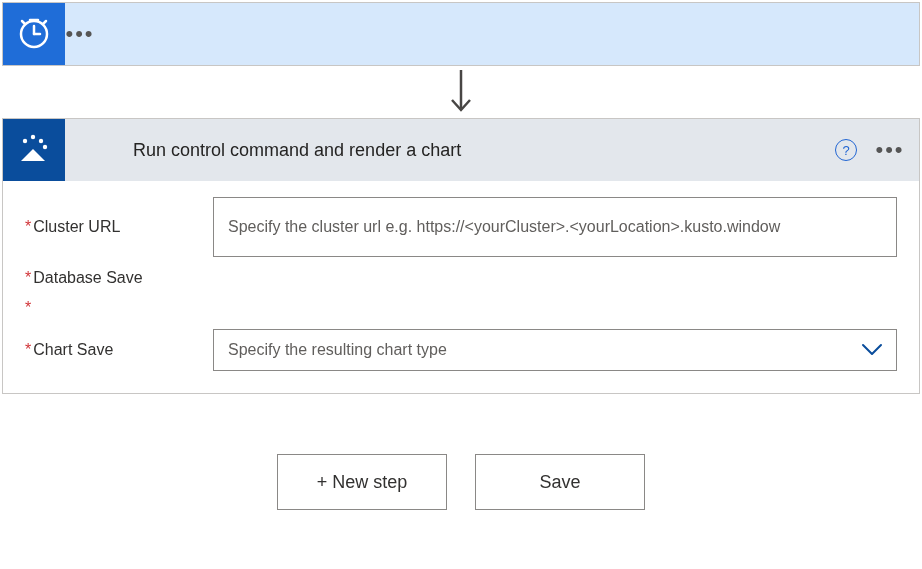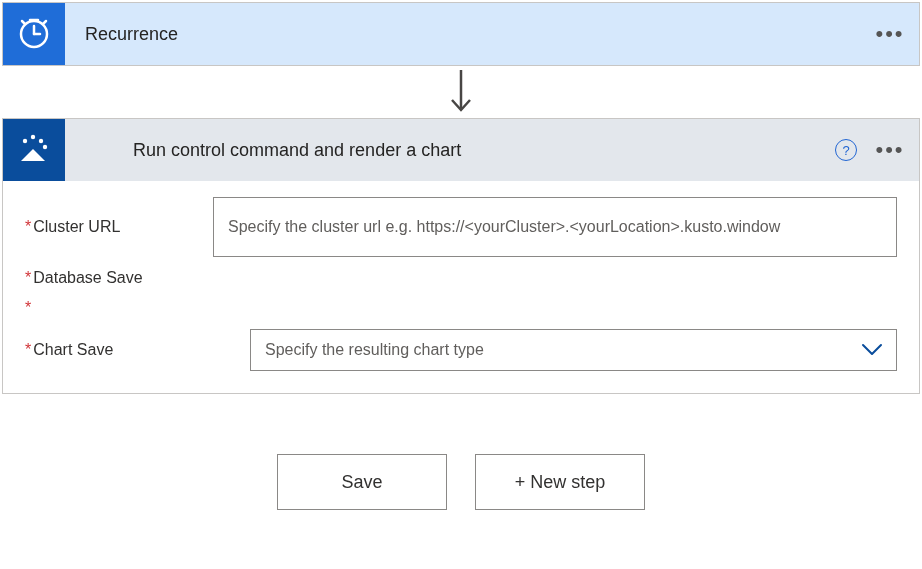--- a/index.html
+++ b/index.html
@@ -107,21 +107,20 @@
       color: #323130;
       background: #fff;
       font-family: inherit;
     }
     .field-input::placeholder {
       color: #605e5c;
     }
     .select-wrap {
       flex: 1;
       position: relative;
-      margin-left: 37px;
     }
     .field-select {
       width: 100%;
       height: 42px;
       border: 1px solid #8a8886;
       padding: 0 44px 0 14px;
       font-size: 16px;
       color: #605e5c;
       background: #fff;
       display: flex;
@@ -163,21 +162,20 @@
     <div class="icon-tile blue">
       <svg width="36" height="36" viewBox="0 0 36 36">
         <circle cx="18" cy="18" r="13" fill="none" stroke="#fff" stroke-width="2.5"></circle>
         <line x1="18" y1="18" x2="18" y2="10" stroke="#fff" stroke-width="2.5" stroke-linecap="round"></line>
         <line x1="18" y1="18" x2="24" y2="18" stroke="#fff" stroke-width="2.5" stroke-linecap="round"></line>
         <line x1="14" y1="4" x2="22" y2="4" stroke="#fff" stroke-width="2.5" stroke-linecap="round"></line>
         <line x1="6" y1="5" x2="9" y2="8" stroke="#fff" stroke-width="2.5" stroke-linecap="round"></line>
         <line x1="30" y1="5" x2="27" y2="8" stroke="#fff" stroke-width="2.5" stroke-linecap="round"></line>
       </svg>
     </div>
-    <div class="step-title">Recurrence</div>
     <div class="header-actions">
       <div class="more-dots">•••</div>
     </div>
   </div>
 </div>
 
 <div class="connector-arrow">
   <svg width="32" height="48" viewBox="0 0 32 48">
     <line x1="16" y1="2" x2="16" y2="40" stroke="#484644" stroke-width="2.5"></line>
     <polyline points="7,32 16,42 25,32" fill="none" stroke="#484644" stroke-width="2.5"></polyline>
@@ -234,15 +232,15 @@
         <svg class="select-chevron" width="22" height="14" viewBox="0 0 22 14">
           <polyline points="2,2 11,11 20,2" fill="none" stroke="#0a4d9c" stroke-width="2" stroke-linecap="round" stroke-linejoin="round"></polyline>
         </svg>
       </div>
     </div>
 
   </div>
 </div>
 
 <div class="button-row">
+  <button class="wf-button">+ New step</button>
   <button class="wf-button">Save</button>
-  <button class="wf-button">+ New step</button>
 </div>
 
 </body></html>

